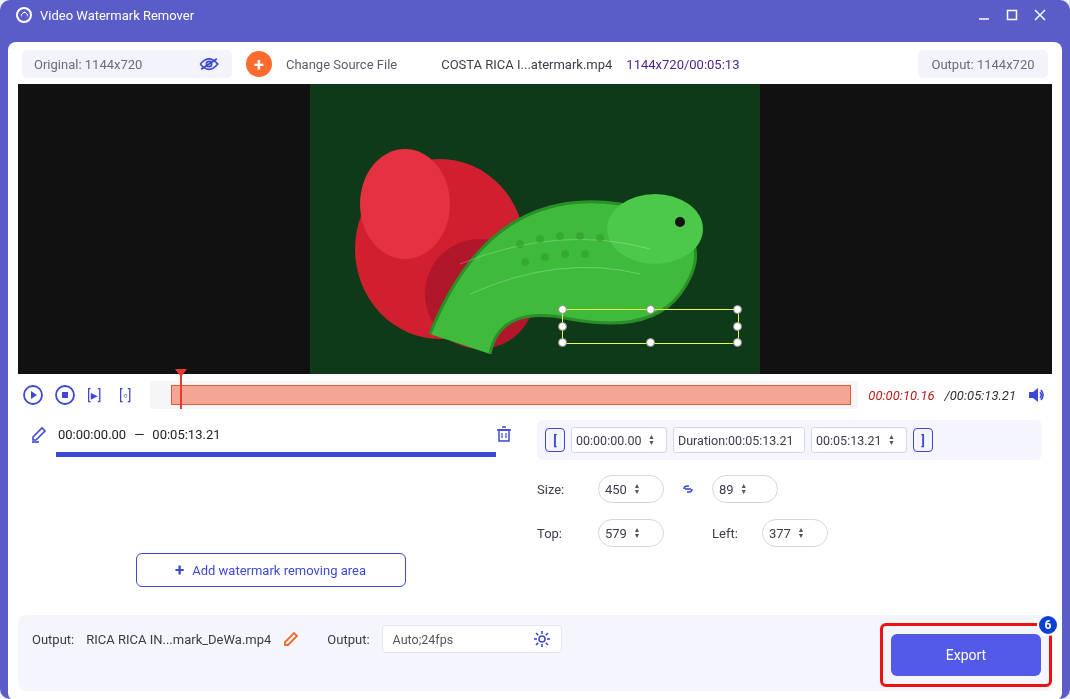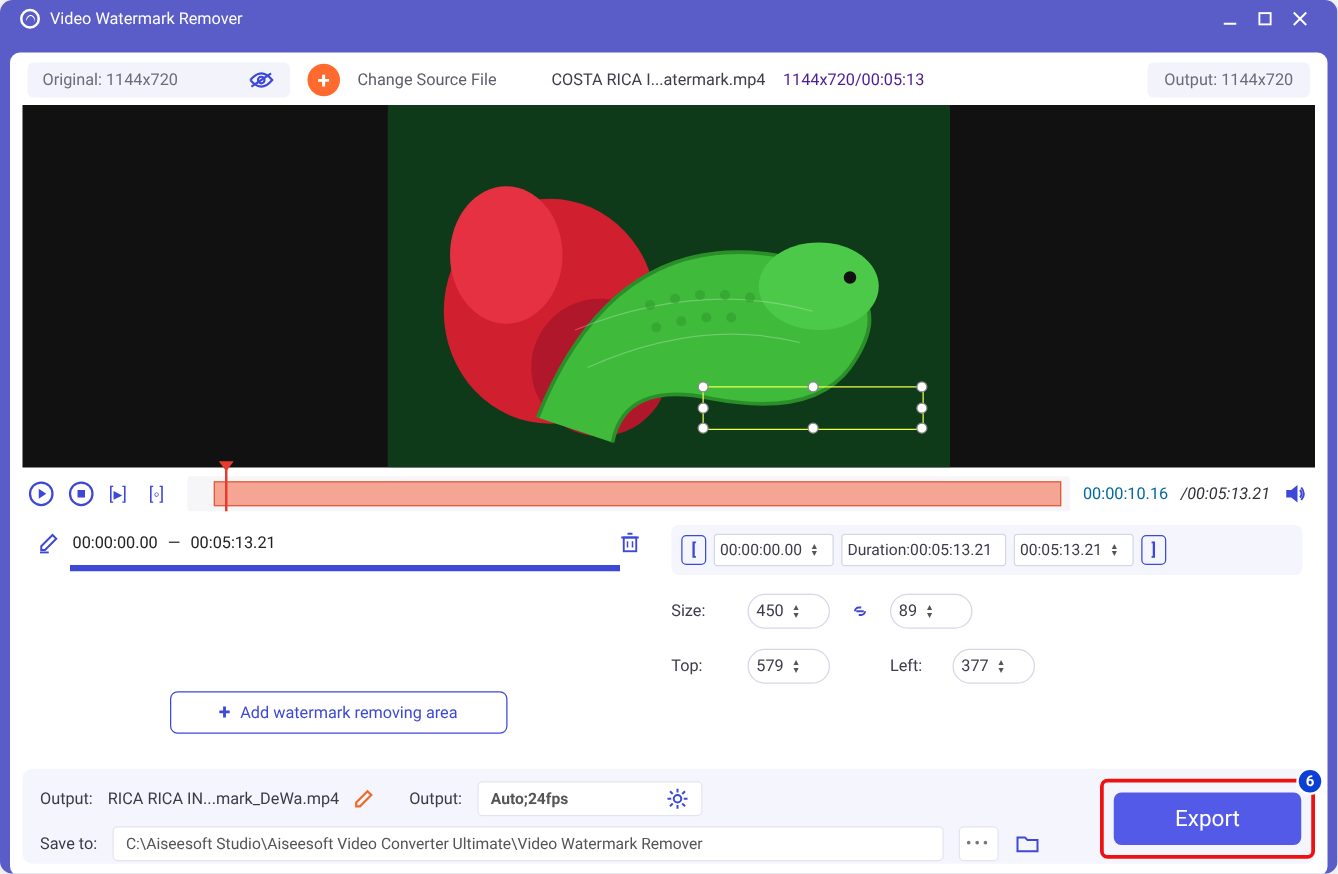--- a/index.html
+++ b/index.html
@@ -22,21 +22,21 @@
   .preview { background:#111; height:290px; border-radius:0; position:relative; display:flex; align-items:center; justify-content:center; overflow:hidden; }
   .vidframe { width:450px; height:290px; position:relative; }
   .selbox { position:absolute; border:1.5px solid #e8ff50; }
   .handle { position:absolute; width:9px; height:9px; background:#fff; border:1px solid #888; border-radius:50%; margin:-5px; }
   .timeline-row { height:40px; display:flex; align-items:center; gap:10px; padding:6px 4px 4px 4px; }
   .ic { width:22px; height:22px; color:#3d49d6; display:flex; align-items:center; justify-content:center; cursor:pointer; }
   .track { flex:1; height:28px; background:#f6f6f9; position:relative; border-radius:2px; }
   .range { position:absolute; left:3%; right:1%; top:4px; bottom:4px; background:#f4a594; border:1px solid #e15a3b; }
   .playhead { position:absolute; left:4.3%; top:-6px; width:2px; height:34px; background:#e63b2e; }
   .playhead::before { content:""; position:absolute; top:-6px; left:-5px; width:0; height:0; border-left:6px solid transparent; border-right:6px solid transparent; border-top:8px solid #e63b2e; }
-  .timecur { color:#0369a1; font-size:13px; white-space:nowrap; }
+  .timecur { color:#b91c1c; font-size:13px; white-space:nowrap;font-style:italic; }
   .timetot { color:#303038; font-size:13px;font-style:italic; }
   .vol { color:#3d49d6; }
   .panels { display:flex; gap:24px; padding:6px 10px 0 10px; height:200px; }
   .leftpanel { flex:0 0 485px; }
   .segment { height:28px; display:flex; align-items:center; gap:8px; font-size:13px; color:#222; }
   .pen { color:#3d49d6; }
   .trash { margin-left:auto; color:#3d49d6; cursor:pointer; }
   .segbar { height:5px; background:#3d49d6; margin:4px 0 0 28px; width:440px; }
   .addarea { width:270px; height:34px; border:1.3px solid #3d49d6; color:#3d49d6; border-radius:6px; display:flex; align-items:center; justify-content:center; gap:8px; font-size:13px; cursor:pointer; margin:96px auto 0 auto; }
   .rightpanel { flex:1; font-size:13px; color:#3c3c4a; }
@@ -51,21 +51,21 @@
   .link { color:#3d49d6; cursor:pointer; }
   .resetbtn { width:110px; height:32px; border:1.3px solid #3d49d6; color:#3d49d6; border-radius:6px; display:flex; align-items:center; justify-content:center; font-size:13px; cursor:pointer; margin-top:28px; margin-left:18px; }
   .bottombar { background:#f5f6fd; border-radius:8px; position:absolute; left:10px; right:10px; bottom:10px; height:76px; padding:10px 14px; display:flex; flex-direction:column; gap:8px; font-size:13px; color:#3b3b48; }
   .brow { display:flex; align-items:center; gap:12px; height:28px; }
   .pathbox { flex:0 0 665px; height:28px; background:#fff; border:1px solid #e3e4f0; border-radius:4px; padding:0 10px; display:flex; align-items:center; color:#555; font-size:12.5px; }
   .penorange { color:#f06a2a; cursor:pointer; }
   .gear { color:#3d49d6; cursor:pointer; }
   .dots { width:32px; height:28px; background:#fff; border:1px solid #e3e4f0; border-radius:4px; display:flex; align-items:center; justify-content:center; color:#777; cursor:pointer; font-size:14px; letter-spacing:2px; }
   .folder { color:#3d49d6; cursor:pointer; width:22px; height:22px; display:flex; align-items:center; justify-content:center; }
   .exportwrap { position:absolute; right:10px; bottom:14px; border:3px solid #e11; border-radius:6px; padding:8px; }
-  .exportbtn { width:150px; height:42px; background:#545ae8; color:#fff; border:none; border-radius:6px; font-size:18px; cursor:pointer; }
+  .exportbtn { width:150px; height:42px; background:#545ae8; color:#fff; border:none; border-radius:6px; font-size:14px; cursor:pointer; }
   .badge { position:absolute; top:-12px; right:-10px; width:22px; height:22px; background:#0b3fd6; color:#fff; border:2px solid #fff; border-radius:50%; display:flex; align-items:center; justify-content:center; font-size:12px; font-weight:bold; }
   svg { display:block; }
 </style>
 </head>
 <body>
 
 <div class="window">
   <div class="titlebar">
     <span class="logo"></span>
     <span>Video Watermark Remover</span>
@@ -289,51 +289,39 @@
     <div class="bottombar">
       <div class="brow">
         <span>Output:</span>
         <span>RICA RICA IN...mark_DeWa.mp4</span>
         <span class="penorange">
             <svg width="16" height="16">
               <path d="M2 14 L2 11 L11 2 L14 5 L5 14 Z" fill="none" stroke="#f06a2a" stroke-width="1.8"></path>
             </svg>
           </span>
         <span style="margin-left:16px;">Output:</span>
-        <div class="pathbox" style="flex:0 0 180px;font-weight:bold;">
+        <div class="pathbox" style="flex:0 0 180px;">
           <span>Auto;24fps</span>
           <span class="gear" style="margin-left:auto;">
               <svg width="18" height="18">
                 <circle cx="9" cy="9" r="3" fill="none" stroke="#3d49d6" stroke-width="1.6"></circle>
                 <g stroke="#3d49d6" stroke-width="1.6">
                   <line x1="9" y1="1" x2="9" y2="4"></line>
                   <line x1="9" y1="14" x2="9" y2="17"></line>
                   <line x1="1" y1="9" x2="4" y2="9"></line>
                   <line x1="14" y1="9" x2="17" y2="9"></line>
                   <line x1="3" y1="3" x2="5.2" y2="5.2"></line>
                   <line x1="12.8" y1="12.8" x2="15" y2="15"></line>
                   <line x1="3" y1="15" x2="5.2" y2="12.8"></line>
                   <line x1="12.8" y1="5.2" x2="15" y2="3"></line>
                 </g>
               </svg>
             </span>
         </div>
       </div>
-      <div class="brow">
-        <span>Save to:</span>
-        <div class="pathbox">
-            <span>C:\Aiseesoft Studio\Aiseesoft Video Converter Ultimate\Video Watermark Remover</span>
-          </div>
-        <span class="dots">•••</span>
-        <span class="folder">
-            <svg width="20" height="18">
-              <path d="M2 4 L8 4 L10 6 L18 6 L18 15 L2 15 Z" fill="none" stroke="#3d49d6" stroke-width="1.6"></path>
-            </svg>
-          </span>
-      </div>
     </div>
 
     <div class="exportwrap">
       <span class="badge">6</span>
       <button class="exportbtn"><span>Export</span></button>
     </div>
 
   </div>
 </div>
 

